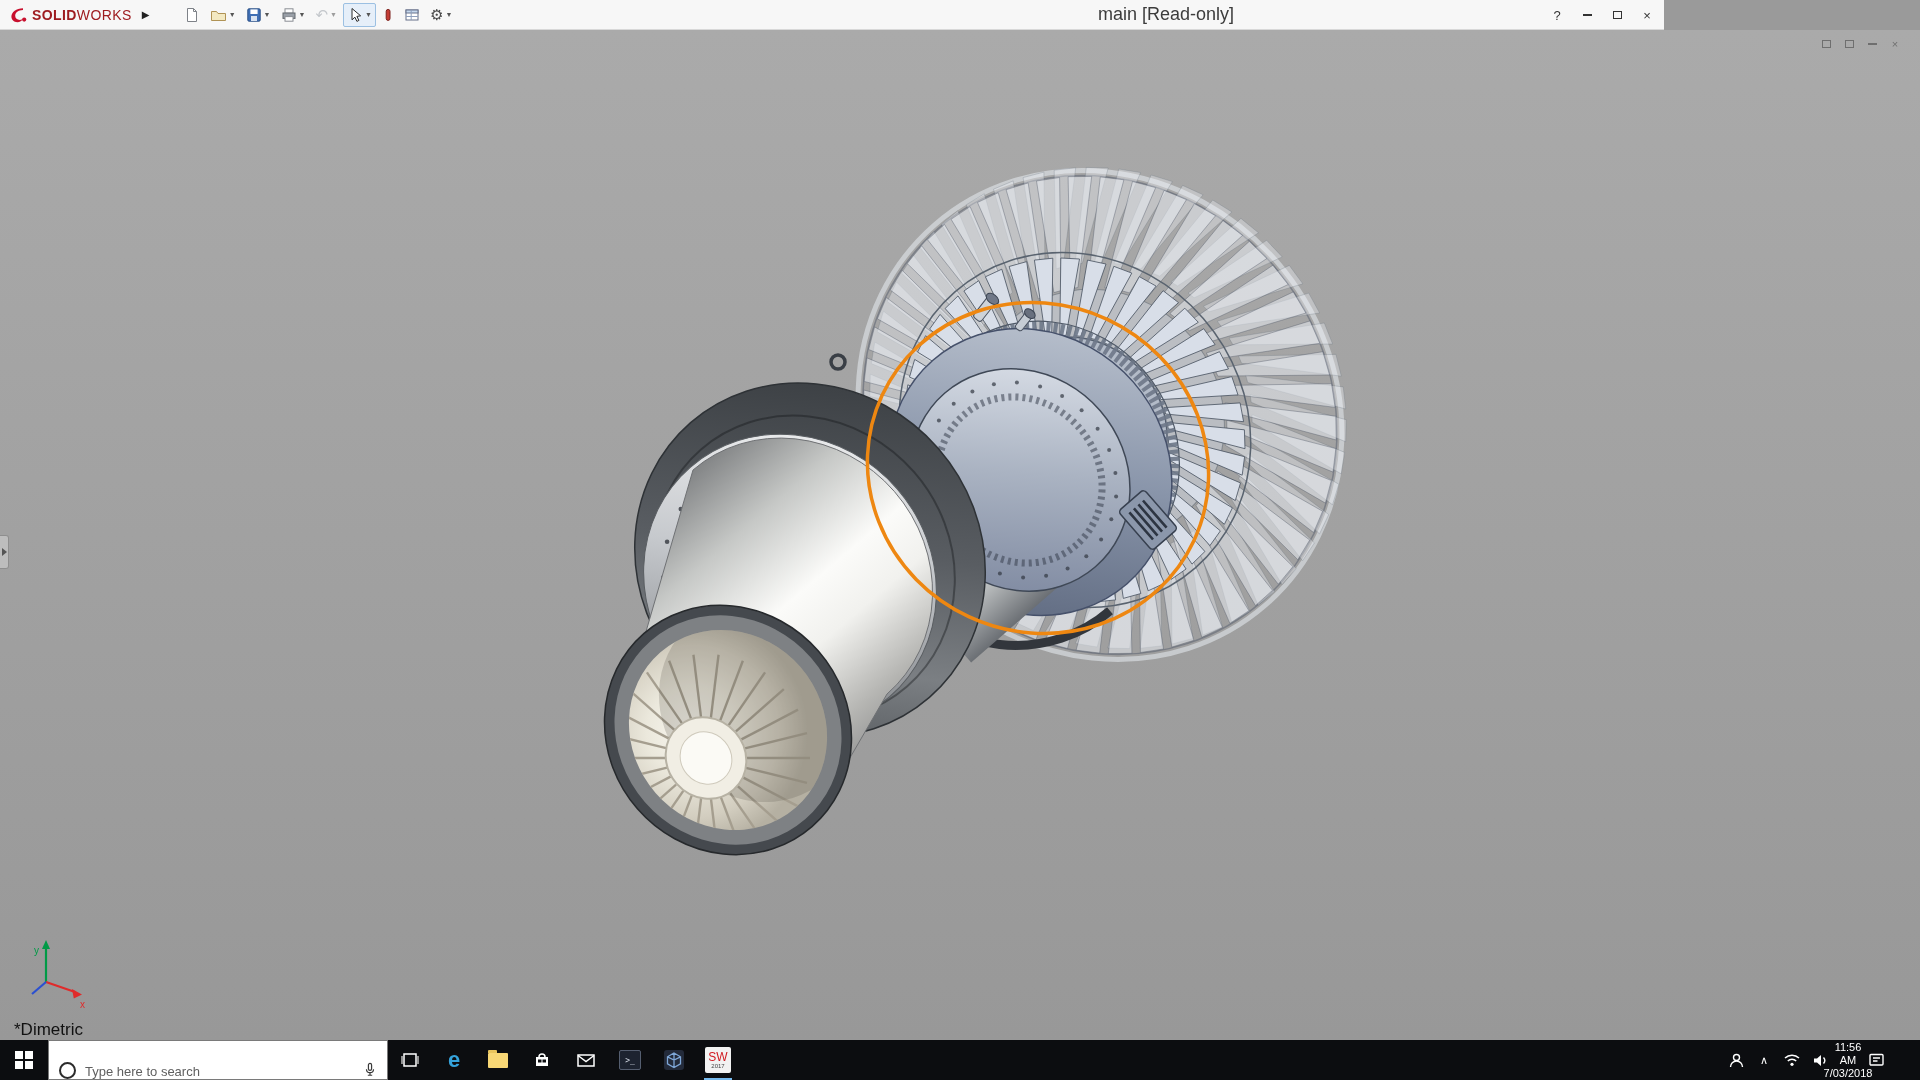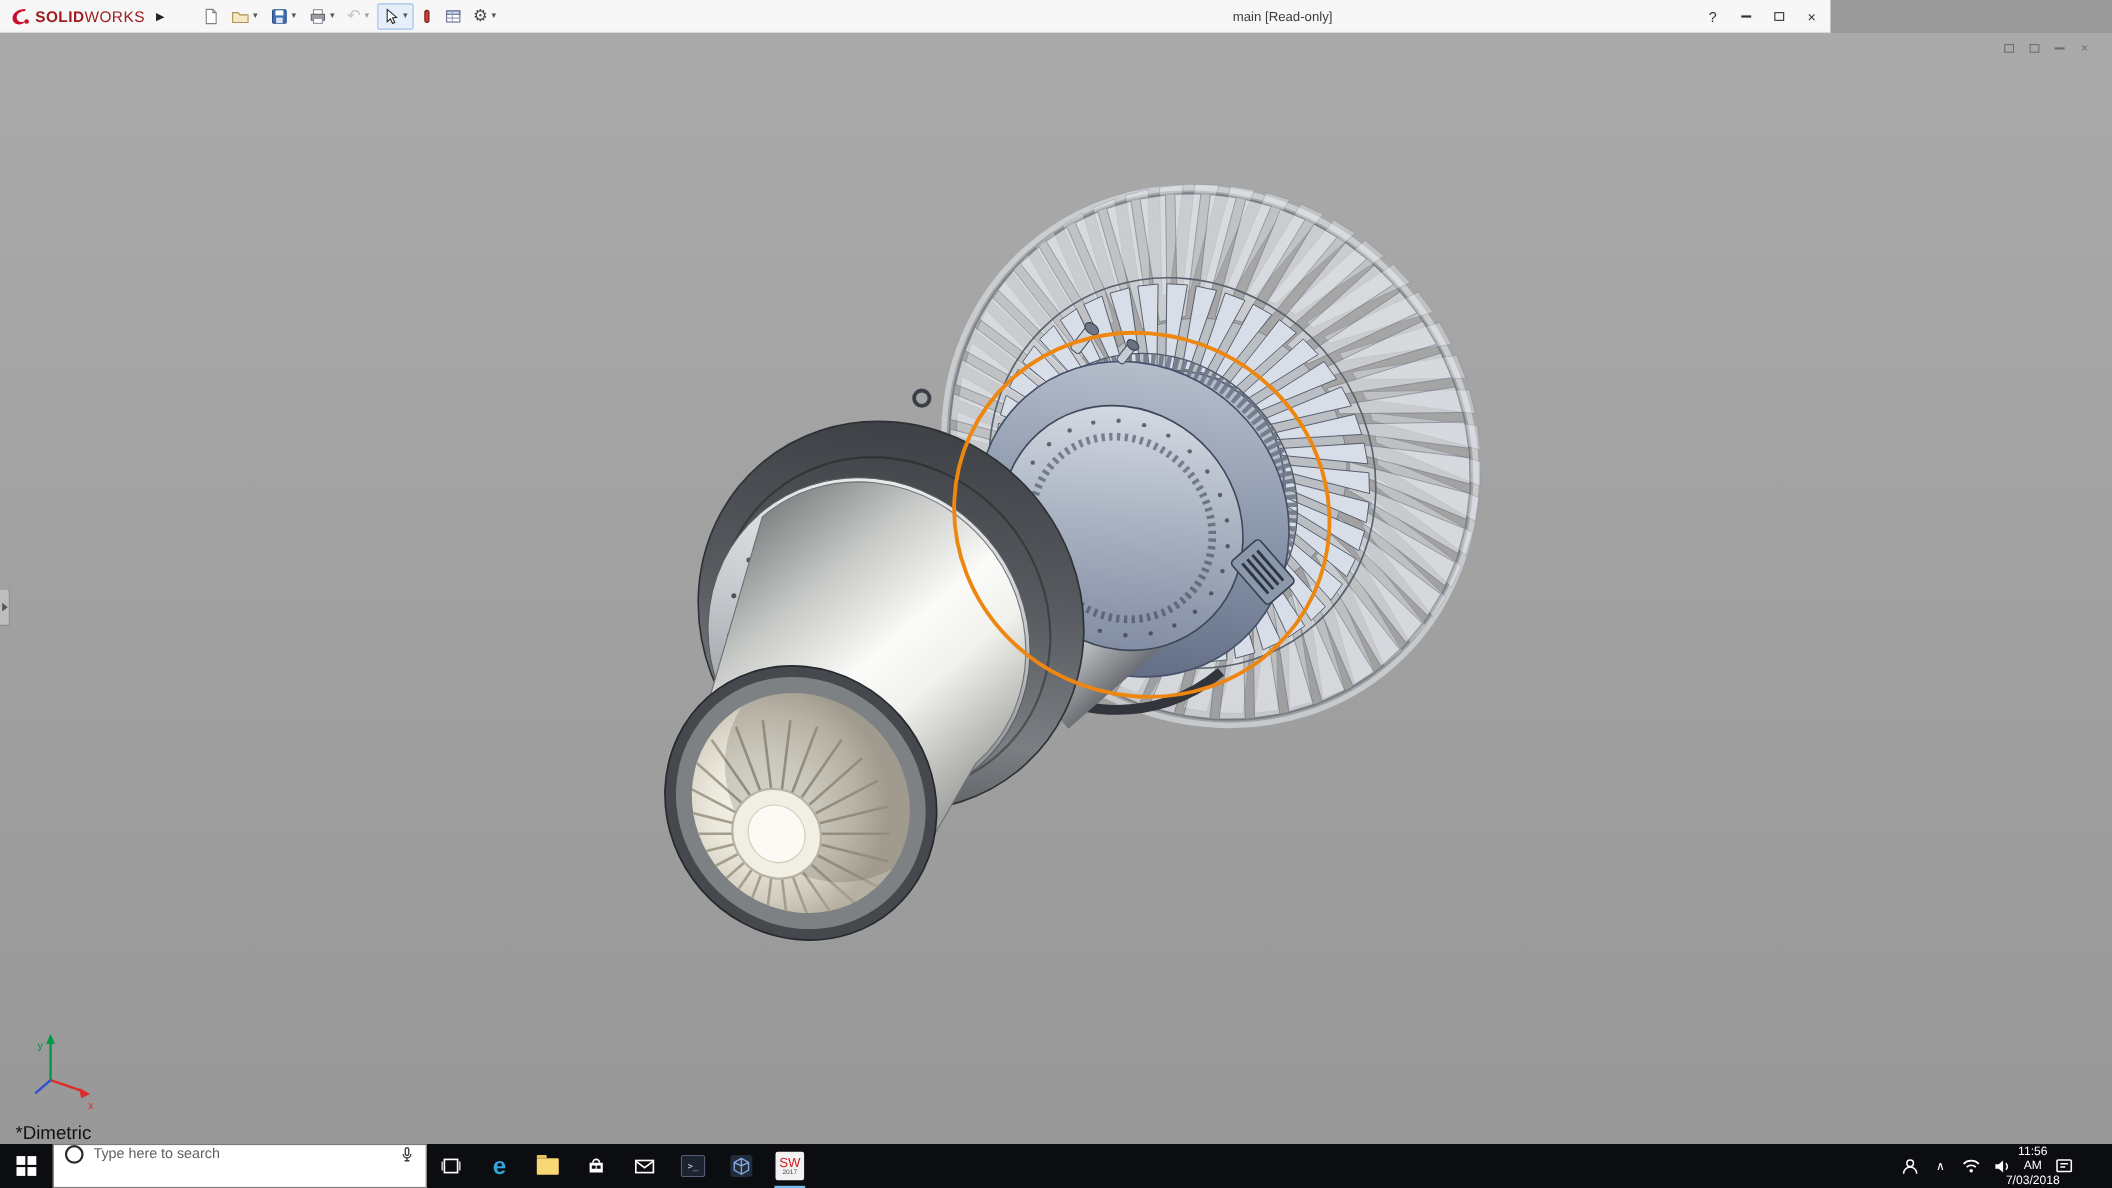--- a/index.html
+++ b/index.html
@@ -19,21 +19,21 @@
   .logo-text{font-size:14px;color:var(--solidworks-red);letter-spacing:.4px;}
   .logo-text b{font-weight:bold;}
   .flyout{background:none;border:none;font-size:10px;color:#222;width:16px;height:22px;cursor:pointer;}
   .tools{display:flex;align-items:center;gap:2px;margin-left:26px;}
   .tb{height:24px;display:flex;align-items:center;padding:0 3px;border:1px solid transparent;border-radius:2px;background:none;cursor:pointer;}
   .tb.active{background:#e6eff9;border-color:#9cc0e2;}
   .tb.disabled{opacity:.55;}
   .dd{font-size:7px;color:#555;margin-left:2px;}
   .glyph-undo{font-size:15px;color:#9aa0a8;line-height:14px;}
   .glyph-gear{font-size:15px;color:#4a4a4a;line-height:15px;}
-  .doc-title{position:absolute;left:1166px;transform:translateX(-50%);font-size:12px;color:#3c3c3c;white-space:nowrap;}
+  .doc-title{position:absolute;left:1166px;transform:translateX(-50%);font-size:18px;color:#3c3c3c;white-space:nowrap;}
   .winctl{position:absolute;right:2px;top:0;height:30px;display:flex;align-items:center;}
   .winctl button{width:30px;height:28px;background:none;border:none;color:#333;font-size:13px;cursor:pointer;display:flex;align-items:center;justify-content:center;}
   .box-glyph{width:9px;height:8px;border:1.5px solid #333;display:inline-block;}
   .min-glyph{width:9px;height:0;border-bottom:2px solid #333;display:inline-block;}
 
   
   .viewport{position:absolute;top:30px;left:0;width:1920px;height:1010px;
     background:linear-gradient(#aaaaaa,#989898);overflow:hidden;}
   .model-svg{position:absolute;top:0;left:0;}
   .doc-controls{position:absolute;top:7px;right:18px;display:flex;gap:9px;opacity:.55;}
@@ -42,21 +42,21 @@
   .dc .dash{width:9px;border-bottom:2px solid #3f3f3f;}
   .panel-tab{position:absolute;left:0;top:505px;width:9px;height:34px;background:#bdbdbd;border:1px solid #8e8e8e;border-left:none;border-radius:0 3px 3px 0;cursor:pointer;display:flex;align-items:center;justify-content:center;padding:0;}
   .panel-tab .tri{width:0;height:0;border-top:4px solid transparent;border-bottom:4px solid transparent;border-left:5px solid #555;}
   .view-label{position:absolute;left:14px;bottom:0;font-size:17px;color:#111;font-weight:500;}
 
   
   .taskbar{position:absolute;bottom:0;left:0;width:1920px;height:40px;background:var(--taskbar-bg);display:flex;align-items:stretch;z-index:40;}
   .tb-start{width:48px;display:flex;align-items:center;justify-content:center;background:none;border:none;cursor:pointer;}
   .winlogo{display:grid;grid-template-columns:8px 8px;grid-template-rows:8px 8px;gap:1.5px;}
   .winlogo i{background:#fff;display:block;}
-  .searchbox{width:340px;background:#ffffff;display:flex;align-items:flex-start;padding:0 10px;gap:9px;border:1px solid #7a7a7a;}
+  .searchbox{width:340px;background:#ffffff;display:flex;align-items:flex-end;padding:0 10px;gap:9px;border:1px solid #7a7a7a;}
   .cortana-ring{width:17px;height:17px;border:2px solid #2b2b2b;border-radius:50%;flex:none;}
   .searchbox input{flex:1;border:none;outline:none;font-size:13px;color:#333;background:transparent;font-family:"Liberation Sans",sans-serif;}
   .searchbox input::placeholder{color:#5f5f5f;opacity:1;}
   .tb-app{width:44px;display:flex;align-items:center;justify-content:center;background:none;border:none;cursor:pointer;position:relative;}
   .tb-app.active::after{content:"";position:absolute;bottom:0;left:8px;right:8px;height:2px;background:#76b9ed;}
   .edge-e{font-size:22px;font-weight:bold;color:#35a3dc;line-height:22px;}
   .folder-icon{width:20px;height:15px;background:#f8d775;border-radius:1px;position:relative;}
   .folder-icon::before{content:"";position:absolute;top:-3px;left:0;width:9px;height:3px;background:#e9c45c;border-radius:1px 1px 0 0;}
   .term-box{width:22px;height:20px;background:#1d2330;border:1px solid #555e70;border-radius:2px;color:#d7dde8;font-size:8px;display:flex;align-items:center;justify-content:center;font-family:"DejaVu Sans Mono",monospace;}
   .sw-box{width:26px;height:26px;background:#f2f2f2;border-radius:2px;display:flex;flex-direction:column;align-items:center;justify-content:center;line-height:1;}

